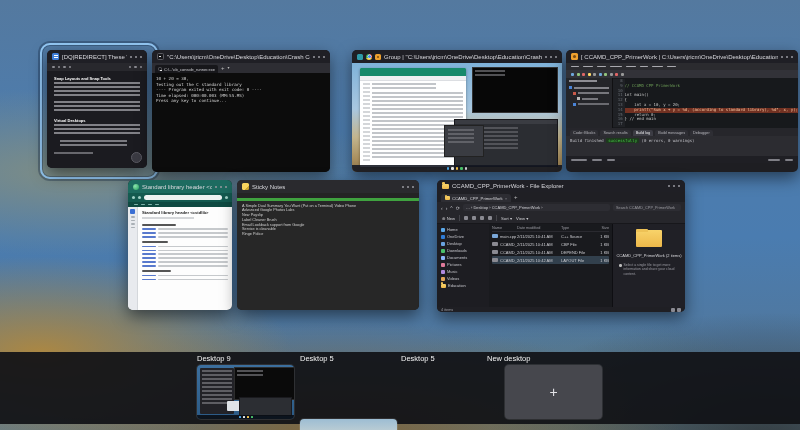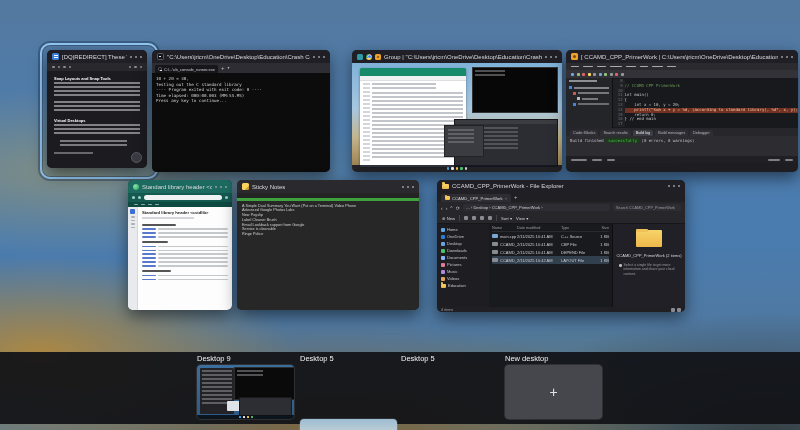--- a/index.html
+++ b/index.html
@@ -642,18 +642,18 @@
     
     
     
     
     
     
   </div>
 
   <span class="dlabel" style="left:401px;">Desktop 5</span>
 
-  <span class="dlabel" style="left:505px;">New desktop</span>
+  <span class="dlabel" style="left:487px;">New desktop</span>
   <div class="dt newdt" style="left:505px;">
     <span>+</span>
   </div>
 
 </div>
 
 </body></html>

